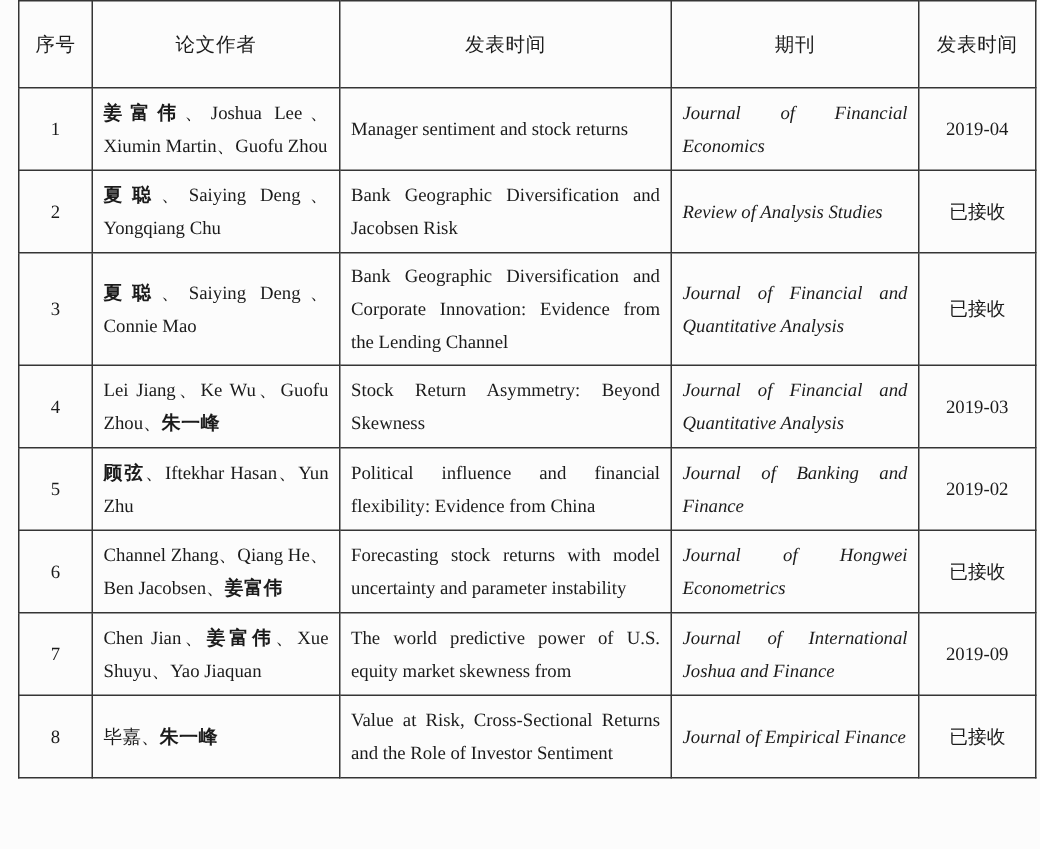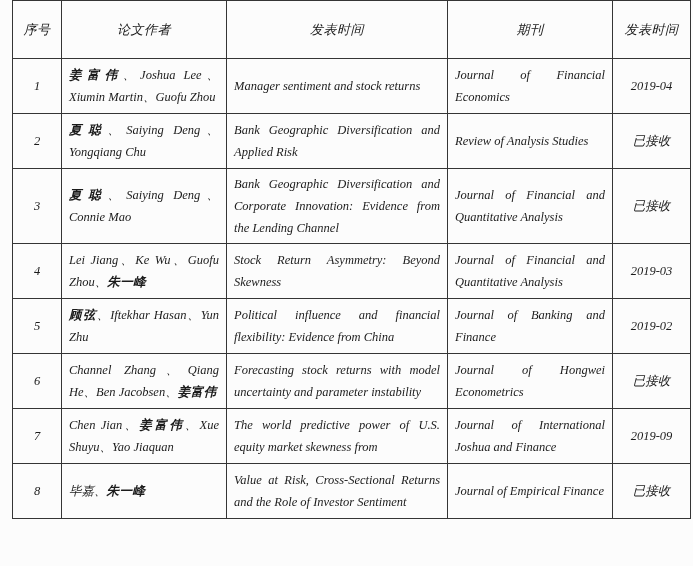--- a/index.html
+++ b/index.html
@@ -21,21 +21,20 @@
   table.papers {
     border-collapse: collapse;
     table-layout: fixed;
     margin-left: 12px;
     width: 678px;
   }
   table.papers th, table.papers td {
     border: 1.7px solid #353535;
     vertical-align: middle;
     overflow: hidden;
-    font-style: italic;
   }
   table.papers th {
     font-weight: normal;
     font-size: 13px;
     text-align: center;
     height: 58px;
     padding: 2px;
     letter-spacing: 0.5px;
   }
   table.papers tbody tr { height: 55px; }
@@ -77,21 +76,21 @@
         <tr>
           <td class="cell-no">1</td>
           <td class="cell-authors"><span class="seg-bold">姜富伟</span><span class="seg">、Joshua Lee、Xiumin Martin、Guofu Zhou</span></td>
           <td class="cell-title">Manager sentiment and stock returns</td>
           <td class="cell-journal">Journal of Financial Economics</td>
           <td class="cell-date">2019-04</td>
         </tr>
         <tr>
           <td class="cell-no">2</td>
           <td class="cell-authors"><span class="seg-bold">夏聪</span><span class="seg">、Saiying Deng、Yongqiang Chu</span></td>
-          <td class="cell-title">Bank Geographic Diversification and Applied Risk</td>
+          <td class="cell-title">Bank Geographic Diversification and Jacobsen Risk</td>
           <td class="cell-journal">Review of Analysis Studies</td>
           <td class="cell-date">已接收</td>
         </tr>
         <tr>
           <td class="cell-no">3</td>
           <td class="cell-authors"><span class="seg-bold">夏聪</span><span class="seg">、Saiying Deng、Connie Mao</span></td>
           <td class="cell-title">Bank Geographic Diversification and Corporate Innovation: Evidence from the Lending Channel</td>
           <td class="cell-journal">Journal of Financial and Quantitative Analysis</td>
           <td class="cell-date">已接收</td>
         </tr>

